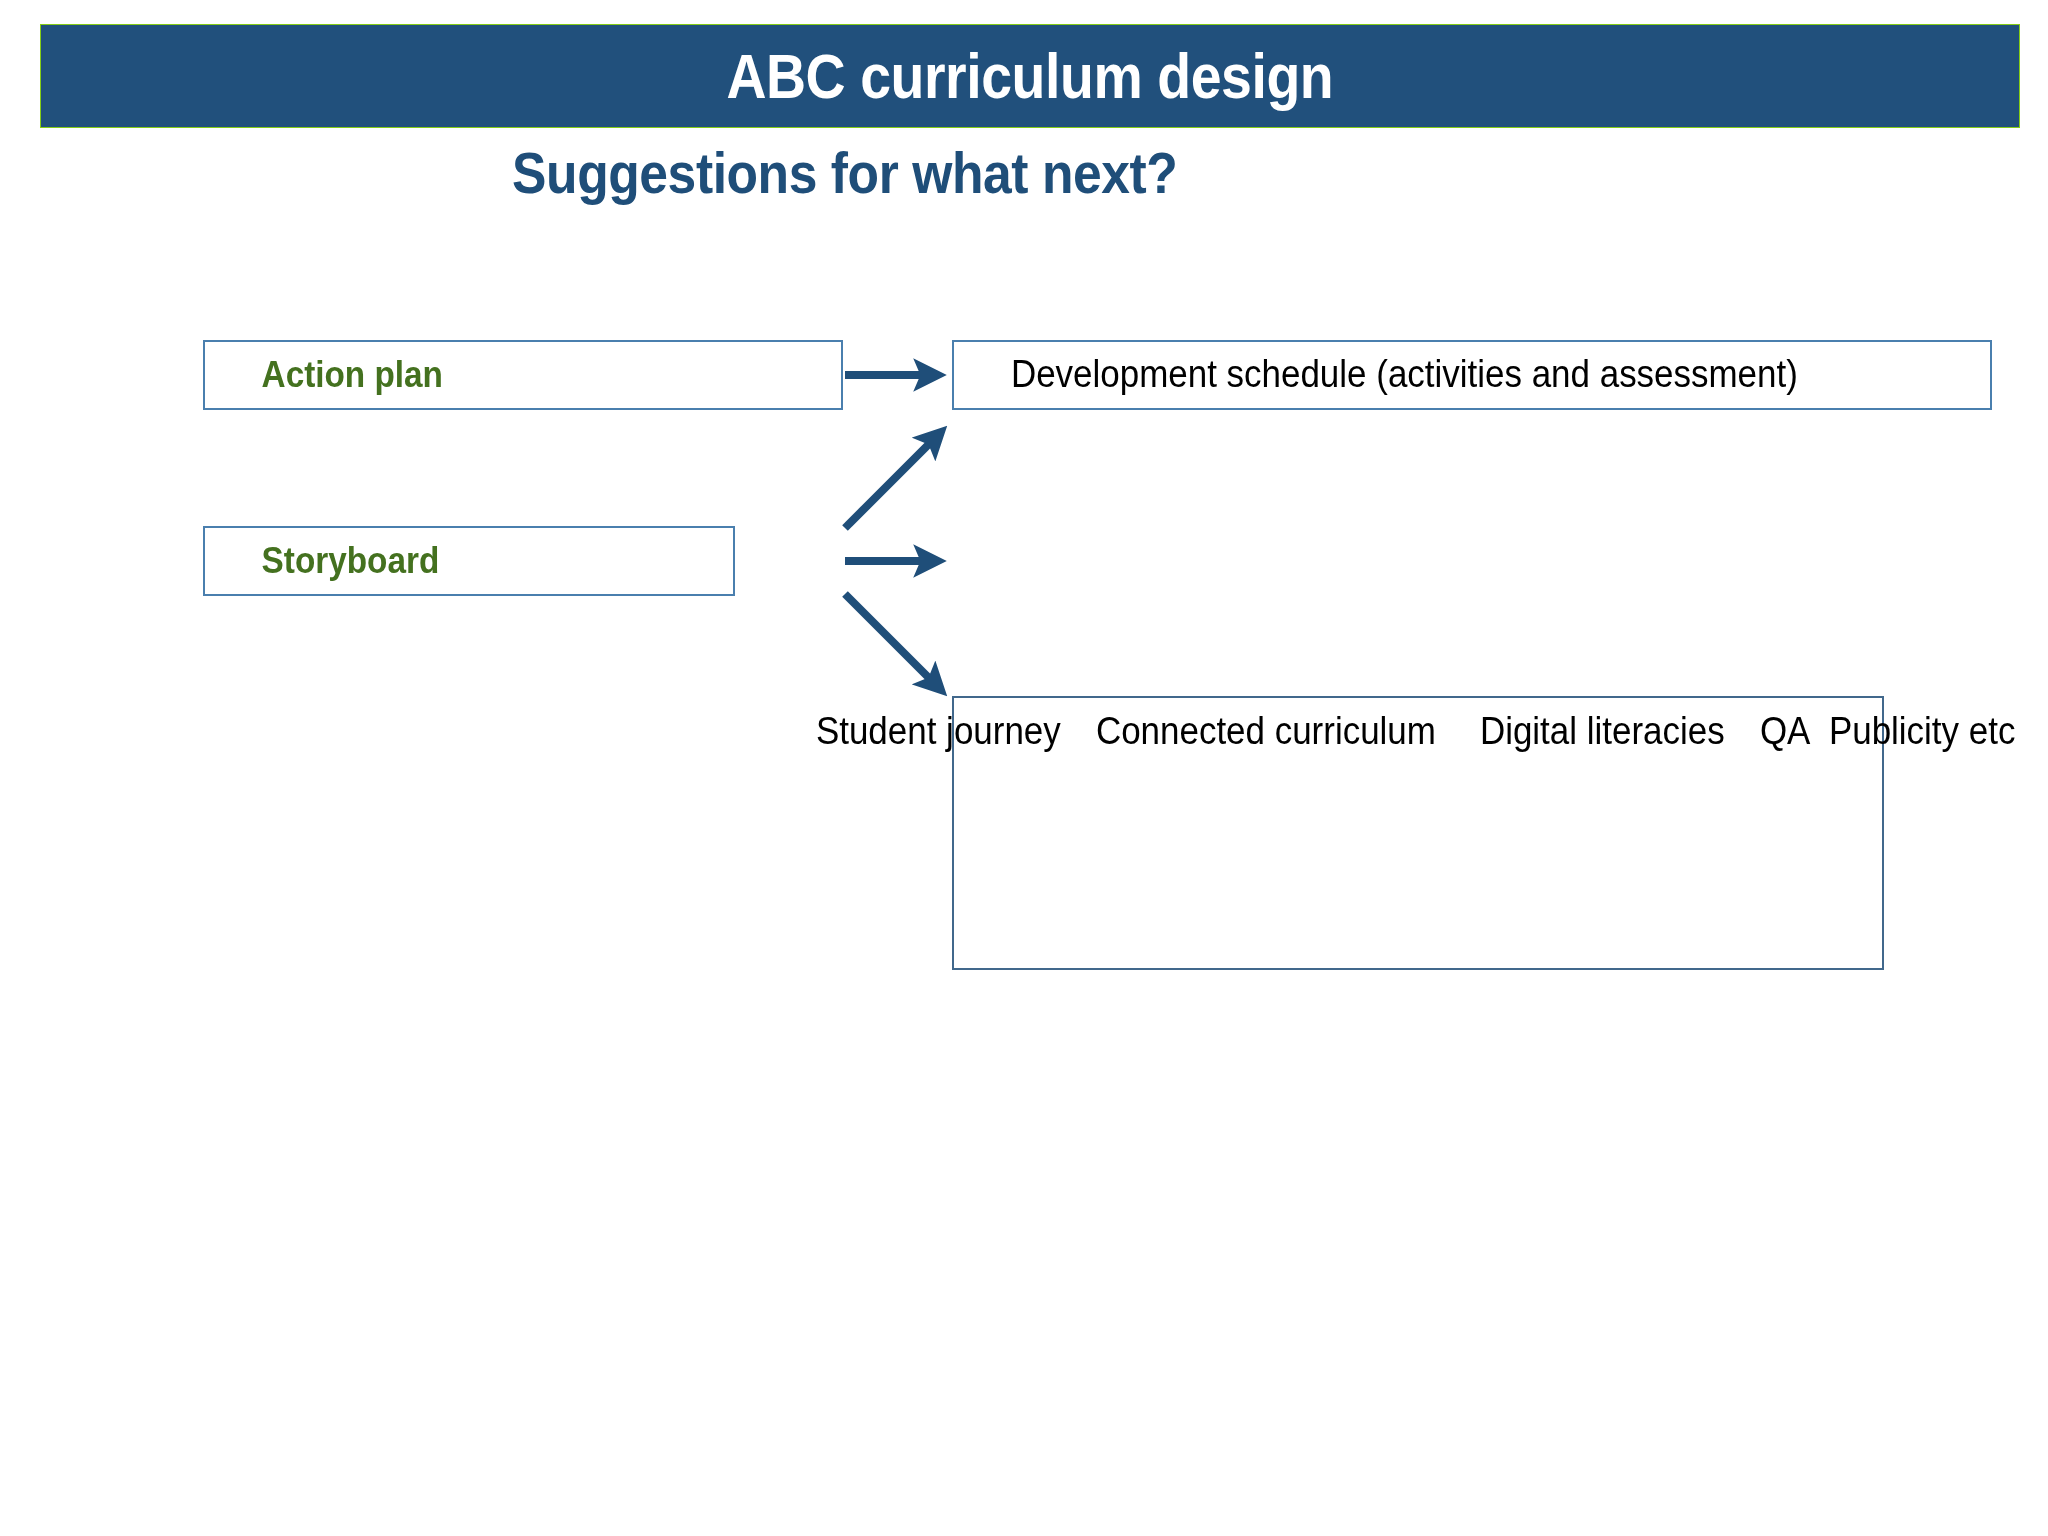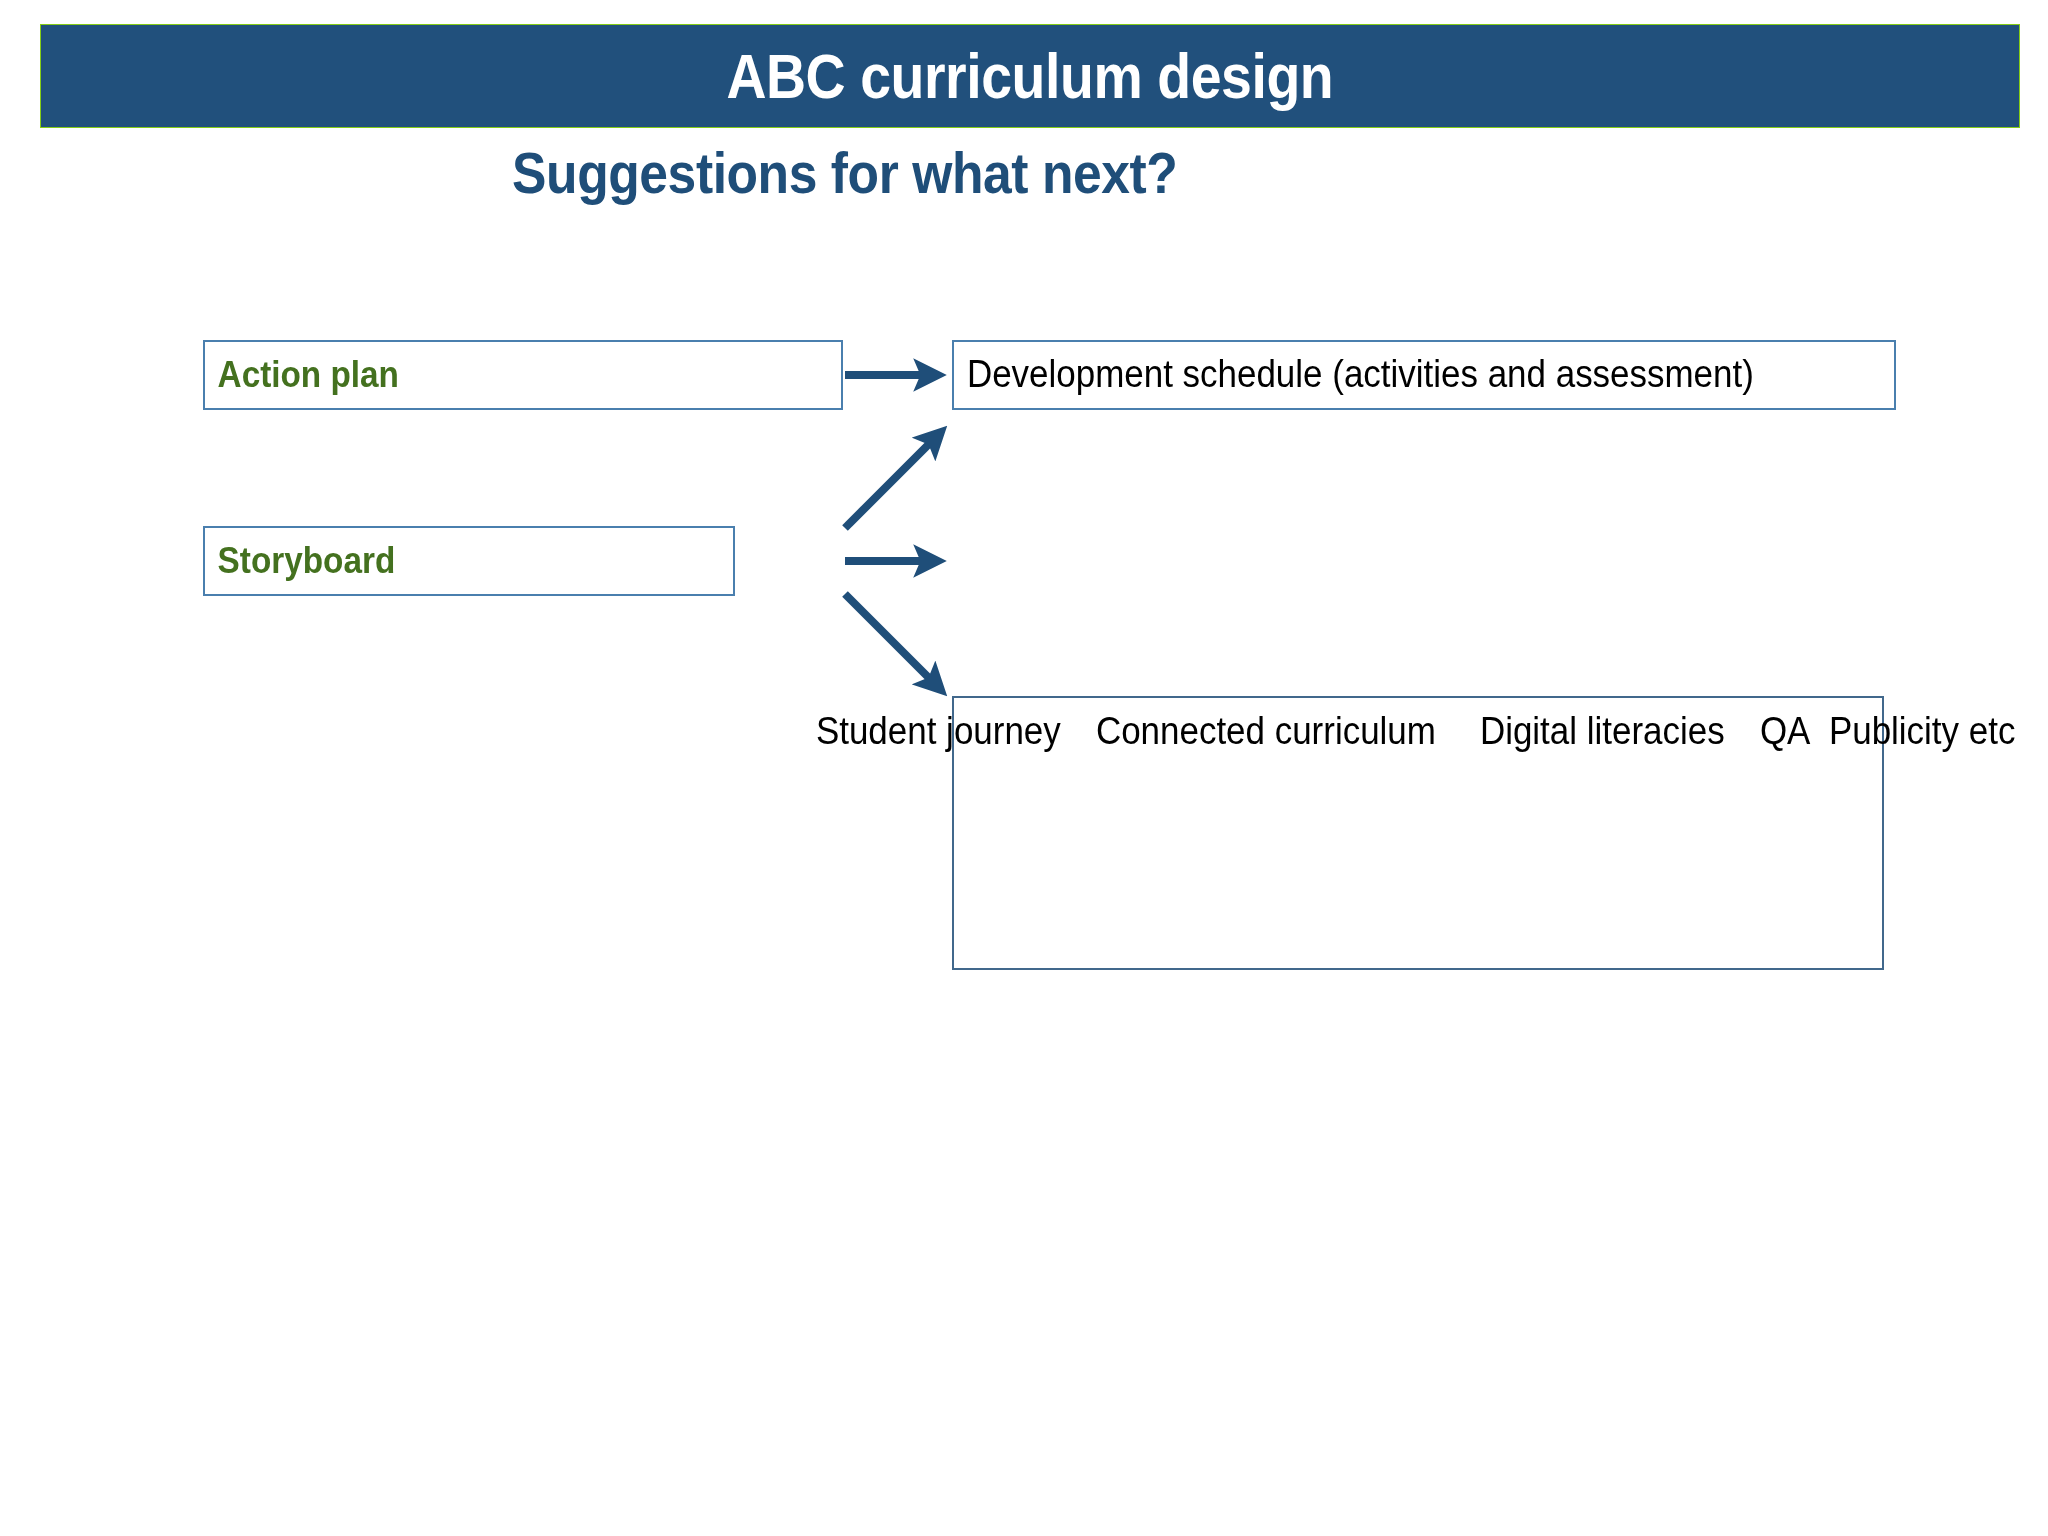--- a/index.html
+++ b/index.html
@@ -72,20 +72,21 @@
   }
 
   
   .box {
     position: absolute;
     box-sizing: border-box;
     background: #ffffff;
     border: 2px solid #4a7fae;
     display: flex;
     align-items: center;
+    padding-left: 44px;
   }
 
   .label-green {
     color: #44711f;
     font-weight: bold;
     font-size: 37px;
     transform: scaleX(0.9);
     transform-origin: left center;
     white-space: nowrap;
     padding-left: 14px;
@@ -97,21 +98,21 @@
     transform: scaleX(0.92);
     transform-origin: left center;
     white-space: nowrap;
     padding-left: 14px;
     line-height: 1.1;
   }
 
   
   #box-action-plan   { left: 203px; top: 340px; width: 640px; height: 70px; }
   #box-storyboard    { left: 203px; top: 526px; width: 532px; height: 70px; text-align: center; }
-  #box-dev-schedule  { left: 952px; top: 340px; width: 944px; height: 70px; }
+  #box-dev-schedule  { left: 952px; top: 340px; width: 1040px; height: 70px; }
   #box-moodle        { left: 952px; top: 526px; width: 932px; height: 70px; }
 
   #box-topics {
     left: 952px; top: 696px; width: 932px; height: 274px;
     border-color: #41688c;
     align-items: flex-start;
     flex-direction: row;
     justify-content: center;
     padding: 8px 0 8px 0;
   }

